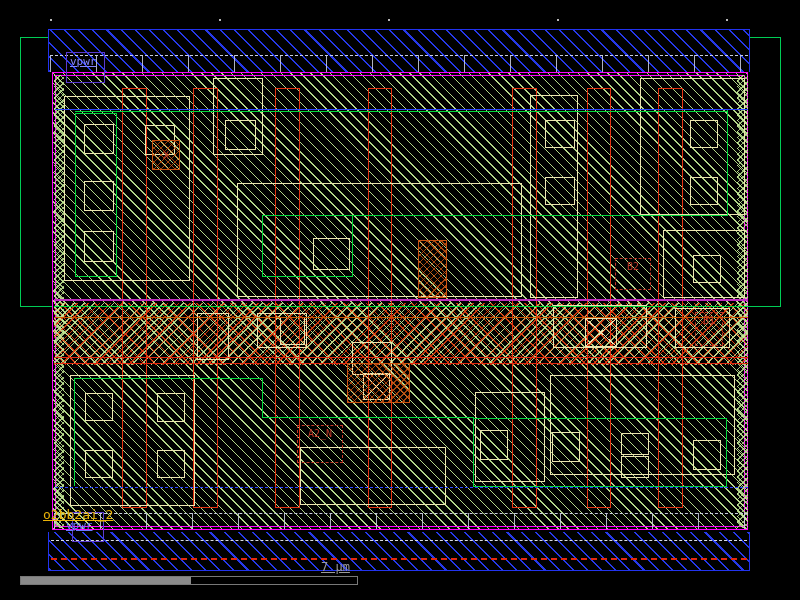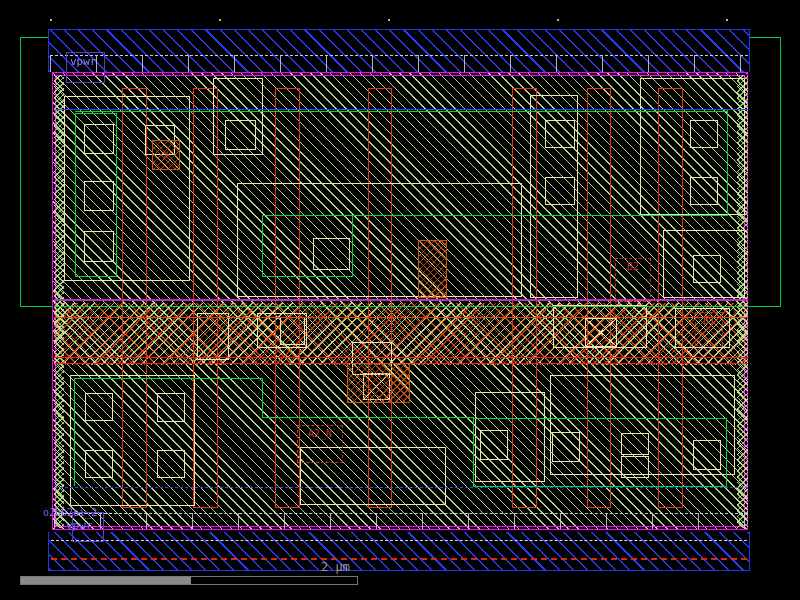--- a/index.html
+++ b/index.html
@@ -57,24 +57,24 @@
   .ln-purple{background:#c02cc0;}
   .ln-orange{background:#cc5500;}
   .ln-red{background:#e42810;}
   .ld-blue{height:0 !important;border-top:1px dashed #2b46ff;background:none;}
   .dot{background:#b8b8b8;}
 
   
   .labelbox{border:1px solid #5a3ad0;background:transparent;}
   #vpwr-box{left:66px;top:52px;width:39px;height:31px;}
   #vgnd-box{left:72px;top:512px;width:32px;height:30px;}
-  .txt{position:absolute;white-space:nowrap;}
+  .txt{position:absolute;white-space:nowrap;text-decoration:underline;}
   #vpwr-label{left:70px;top:55px;font-size:11px;color:#8486ff;}
   #vgnd-label{left:66px;top:519px;font-size:11px;color:#6a78ff;}
-  #cellname-label{left:43px;top:507px;font-size:10px;color:#8b5cf6;}
+  #cellname-label{left:43px;top:507px;font-size:13px;color:#eab308;}
   #scale-label{left:321px;top:560px;font-size:12px;color:#9a9a9a;}
 
   
   #scrollbar{left:20px;top:576px;width:338px;height:9px;border:1px solid #787878;background:#000;}
   #scroll-thumb{left:0;top:0;width:170px;height:7px;background:#8a8a8a;}
 </style>
 </head>
 <body>
 
 <div id="canvas">
@@ -161,29 +161,29 @@
       <div class="shp ln-blue" style="left: 55px; top: 109px; width: 693px; height: 1px;"></div>
       <div class="shp ld-blue" style="left: 55px; top: 487px; width: 693px; height: 1px;"></div>
       <div class="shp ln-purple" style="left: 54px; top: 299px; width: 694px; height: 2px;"></div>
       <div class="shp ln-green" style="left: 54px; top: 306px; width: 694px; height: 1px;"></div>
       <div class="shp ln-orange" style="left: 54px; top: 317px; width: 694px; height: 1px;"></div>
       <div class="shp ln-red" style="left: 54px; top: 357px; width: 694px; height: 1px;"></div>
       <div class="shp ln-red" style="left: 54px; top: 363px; width: 694px; height: 1px;"></div>
       <div class="shp r-obox" style="left: 418px; top: 240px; width: 29px; height: 58px;"></div>
       <div class="shp r-obox" style="left: 347px; top: 363px; width: 63px; height: 40px;"></div>
       <div class="shp r-obox" style="left: 152px; top: 140px; width: 28px; height: 30px;">X</div>
-      <div class="shp r-pin" style="left: 615px; top: 258px; width: 36px; height: 44px;">B2</div>
+      <div class="shp r-pin" style="left: 615px; top: 258px; width: 36px; height: 32px;">B2</div>
       <div class="shp r-pin" style="left: 695px; top: 312px; width: 28px; height: 34px;">B1</div>
       <div class="shp r-pin" style="left: 297px; top: 425px; width: 46px; height: 38px;">A2_N</div>
     </div>
 
   <div id="vpwr-box" class="abs labelbox"></div>
   <div id="vgnd-box" class="abs labelbox"></div>
   <div id="vpwr-label" class="txt">vpwr</div>
   <div id="vgnd-label" class="txt">vpwr</div>
   <div id="cellname-label" class="txt">o2bb2ai_2</div>
-  <div id="scale-label" class="txt">2 µm</div>
+  <div id="scale-label" class="txt">7 µm</div>
 
   <div id="scrollbar" class="abs">
     <div id="scroll-thumb" class="abs"></div>
   </div>
 
 </div>
 
 </body></html>

